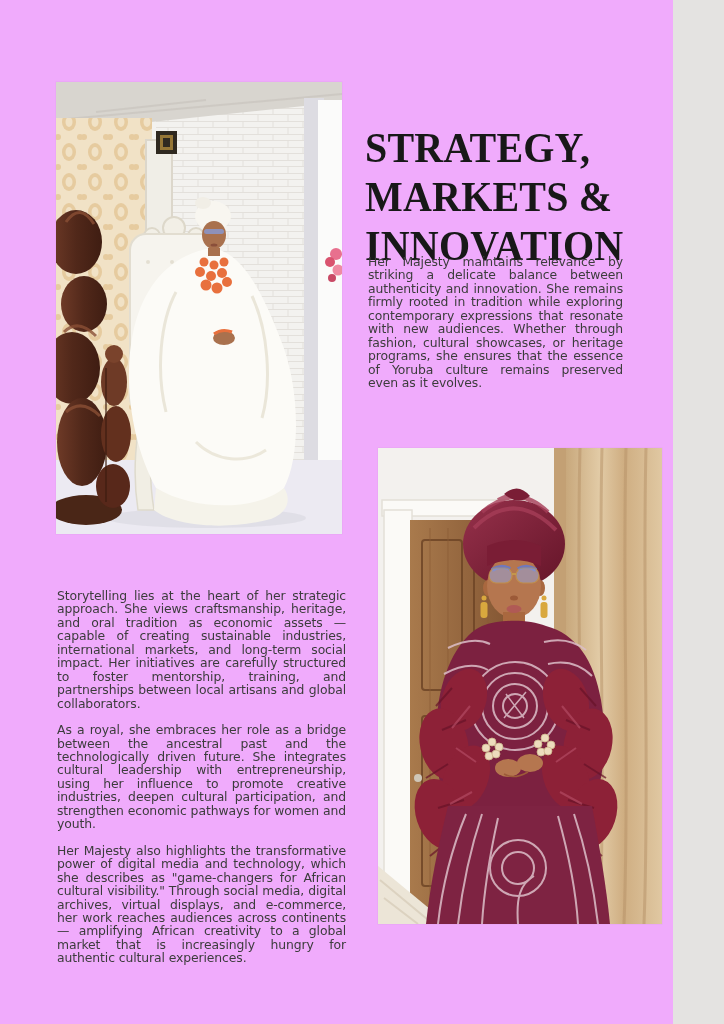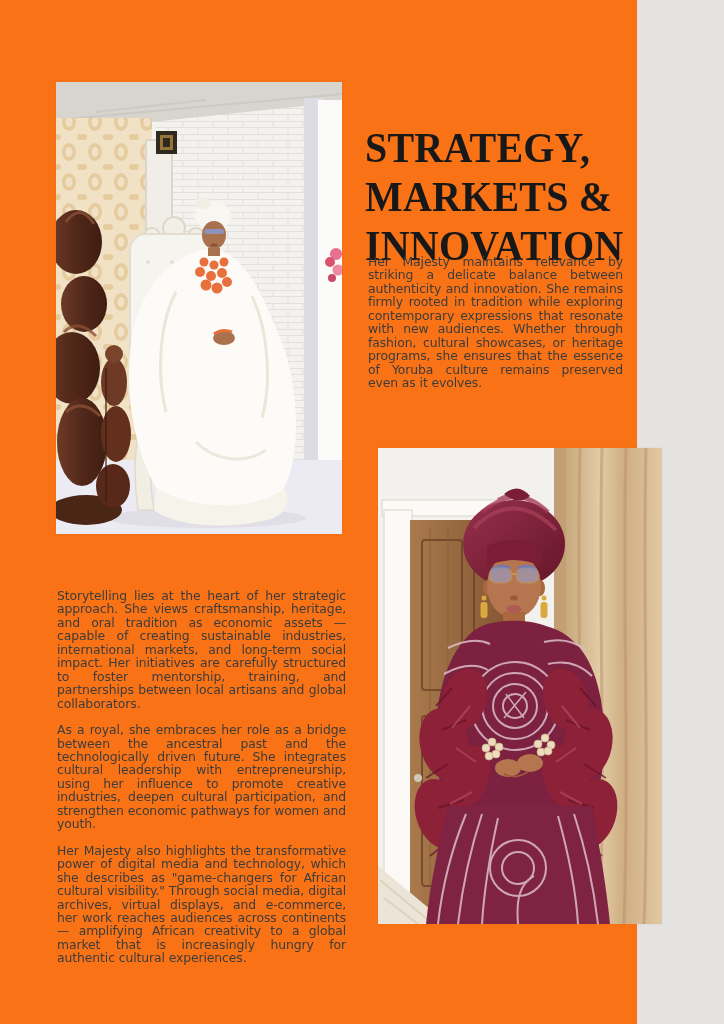--- a/index.html
+++ b/index.html
@@ -5,21 +5,22 @@
   html, body { margin: 0; padding: 0; }
   body {
     width: 724px; height: 1024px;
     background: #e4e3e1;
     font-family: "DejaVu Sans", sans-serif;
     overflow: hidden;
   }
   .page {
     position: relative;
     width: 637px; height: 1024px;
-    background: #f97316;
+    background: #f0abfc;
+    padding-left: 36px;
   }
   .photo {
     position: absolute;
     overflow: hidden;
     box-shadow: 0 0 0 0.5px rgba(0,0,0,0.04);
   }
   .photo svg { display: block; }
   .photo-throne { left: 56px; top: 82px; width: 286px; height: 452px; }
   .photo-portrait { left: 378px; top: 448px; width: 284px; height: 476px; }
   .headline {

